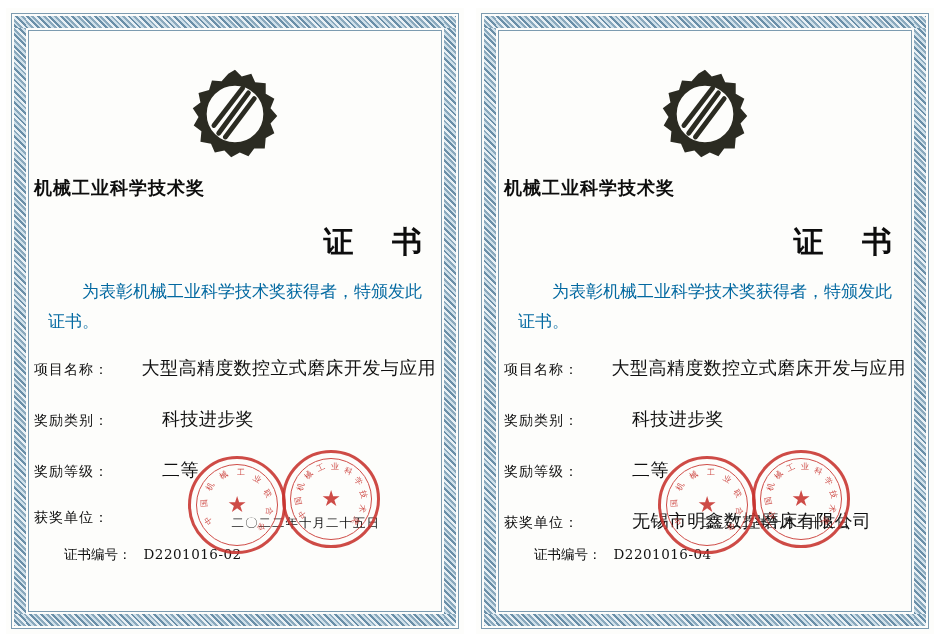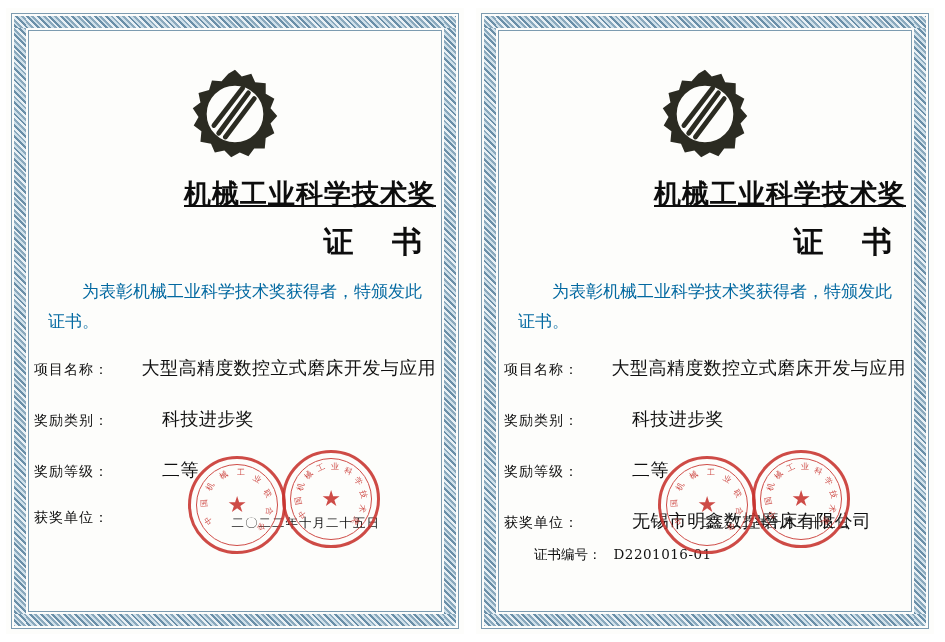--- a/index.html
+++ b/index.html
@@ -68,27 +68,26 @@
     transform: translateX(-50%);
     top: 30px;
     width: 96px;
     height: 96px;
   }
 
   .title-cn {
     position: absolute;
     top: 140px;
     width: 100%;
-    text-align: right;
-    font-size: 27px;
+    text-align: left;
+    font-size: 18px;
     font-weight: bold;
     letter-spacing: 1px;
     color: #0d0d0d;
     font-family: "DejaVu Serif", "Liberation Serif", serif;
-    text-decoration: underline;
   }
   .title-sub {
     position: absolute;
     top: 186px;
     width: 100%;
     text-align: right;
     font-size: 30px;
     font-weight: bold;
     letter-spacing: 14px;
     text-indent: 14px;
@@ -242,20 +241,23 @@
         </div>
         <div class="field-row">
           <span class="field-label">奖励等级：</span>
           <span class="field-value">二等</span>
         </div>
         <div class="field-row">
           <span class="field-label">获奖单位：</span>
         </div>
       </div>
 
+      <div class="cert-no">
+        <span>证书编号：</span><span class="num">D2201016-02</span>
+      </div>
 
       <div class="date-text">二〇二二年十月二十五日</div>
 
       <div class="seal seal-1">
         <div class="inner-circle"></div>
         <div class="star">★</div>
       <div class="ring-text">
             <span style="transform: rotate(-125deg) translate(0px, -38px) rotate(0deg);">中</span>
             <span style="transform: rotate(-93.75deg) translate(0px, -38px) rotate(0deg);">国</span>
             <span style="transform: rotate(-62.5deg) translate(0px, -38px) rotate(0deg);">机</span>
@@ -324,21 +326,21 @@
           <span class="field-label">奖励等级：</span>
           <span class="field-value">二等</span>
         </div>
         <div class="field-row">
           <span class="field-label">获奖单位：</span>
           <span class="field-value">无锡市明鑫数控磨床有限公司</span>
         </div>
       </div>
 
       <div class="cert-no">
-        <span>证书编号：</span><span class="num">D2201016-01</span>
+        <span>证书编号：</span><span class="num">D2201016-04</span>
       </div>
 
       <div class="date-text">二〇二二年十月二十五日</div>
 
       <div class="seal seal-1">
         <div class="inner-circle"></div>
         <div class="star">★</div>
       <div class="ring-text">
             <span style="transform: rotate(-125deg) translate(0px, -38px) rotate(0deg);">中</span>
             <span style="transform: rotate(-93.75deg) translate(0px, -38px) rotate(0deg);">国</span>

